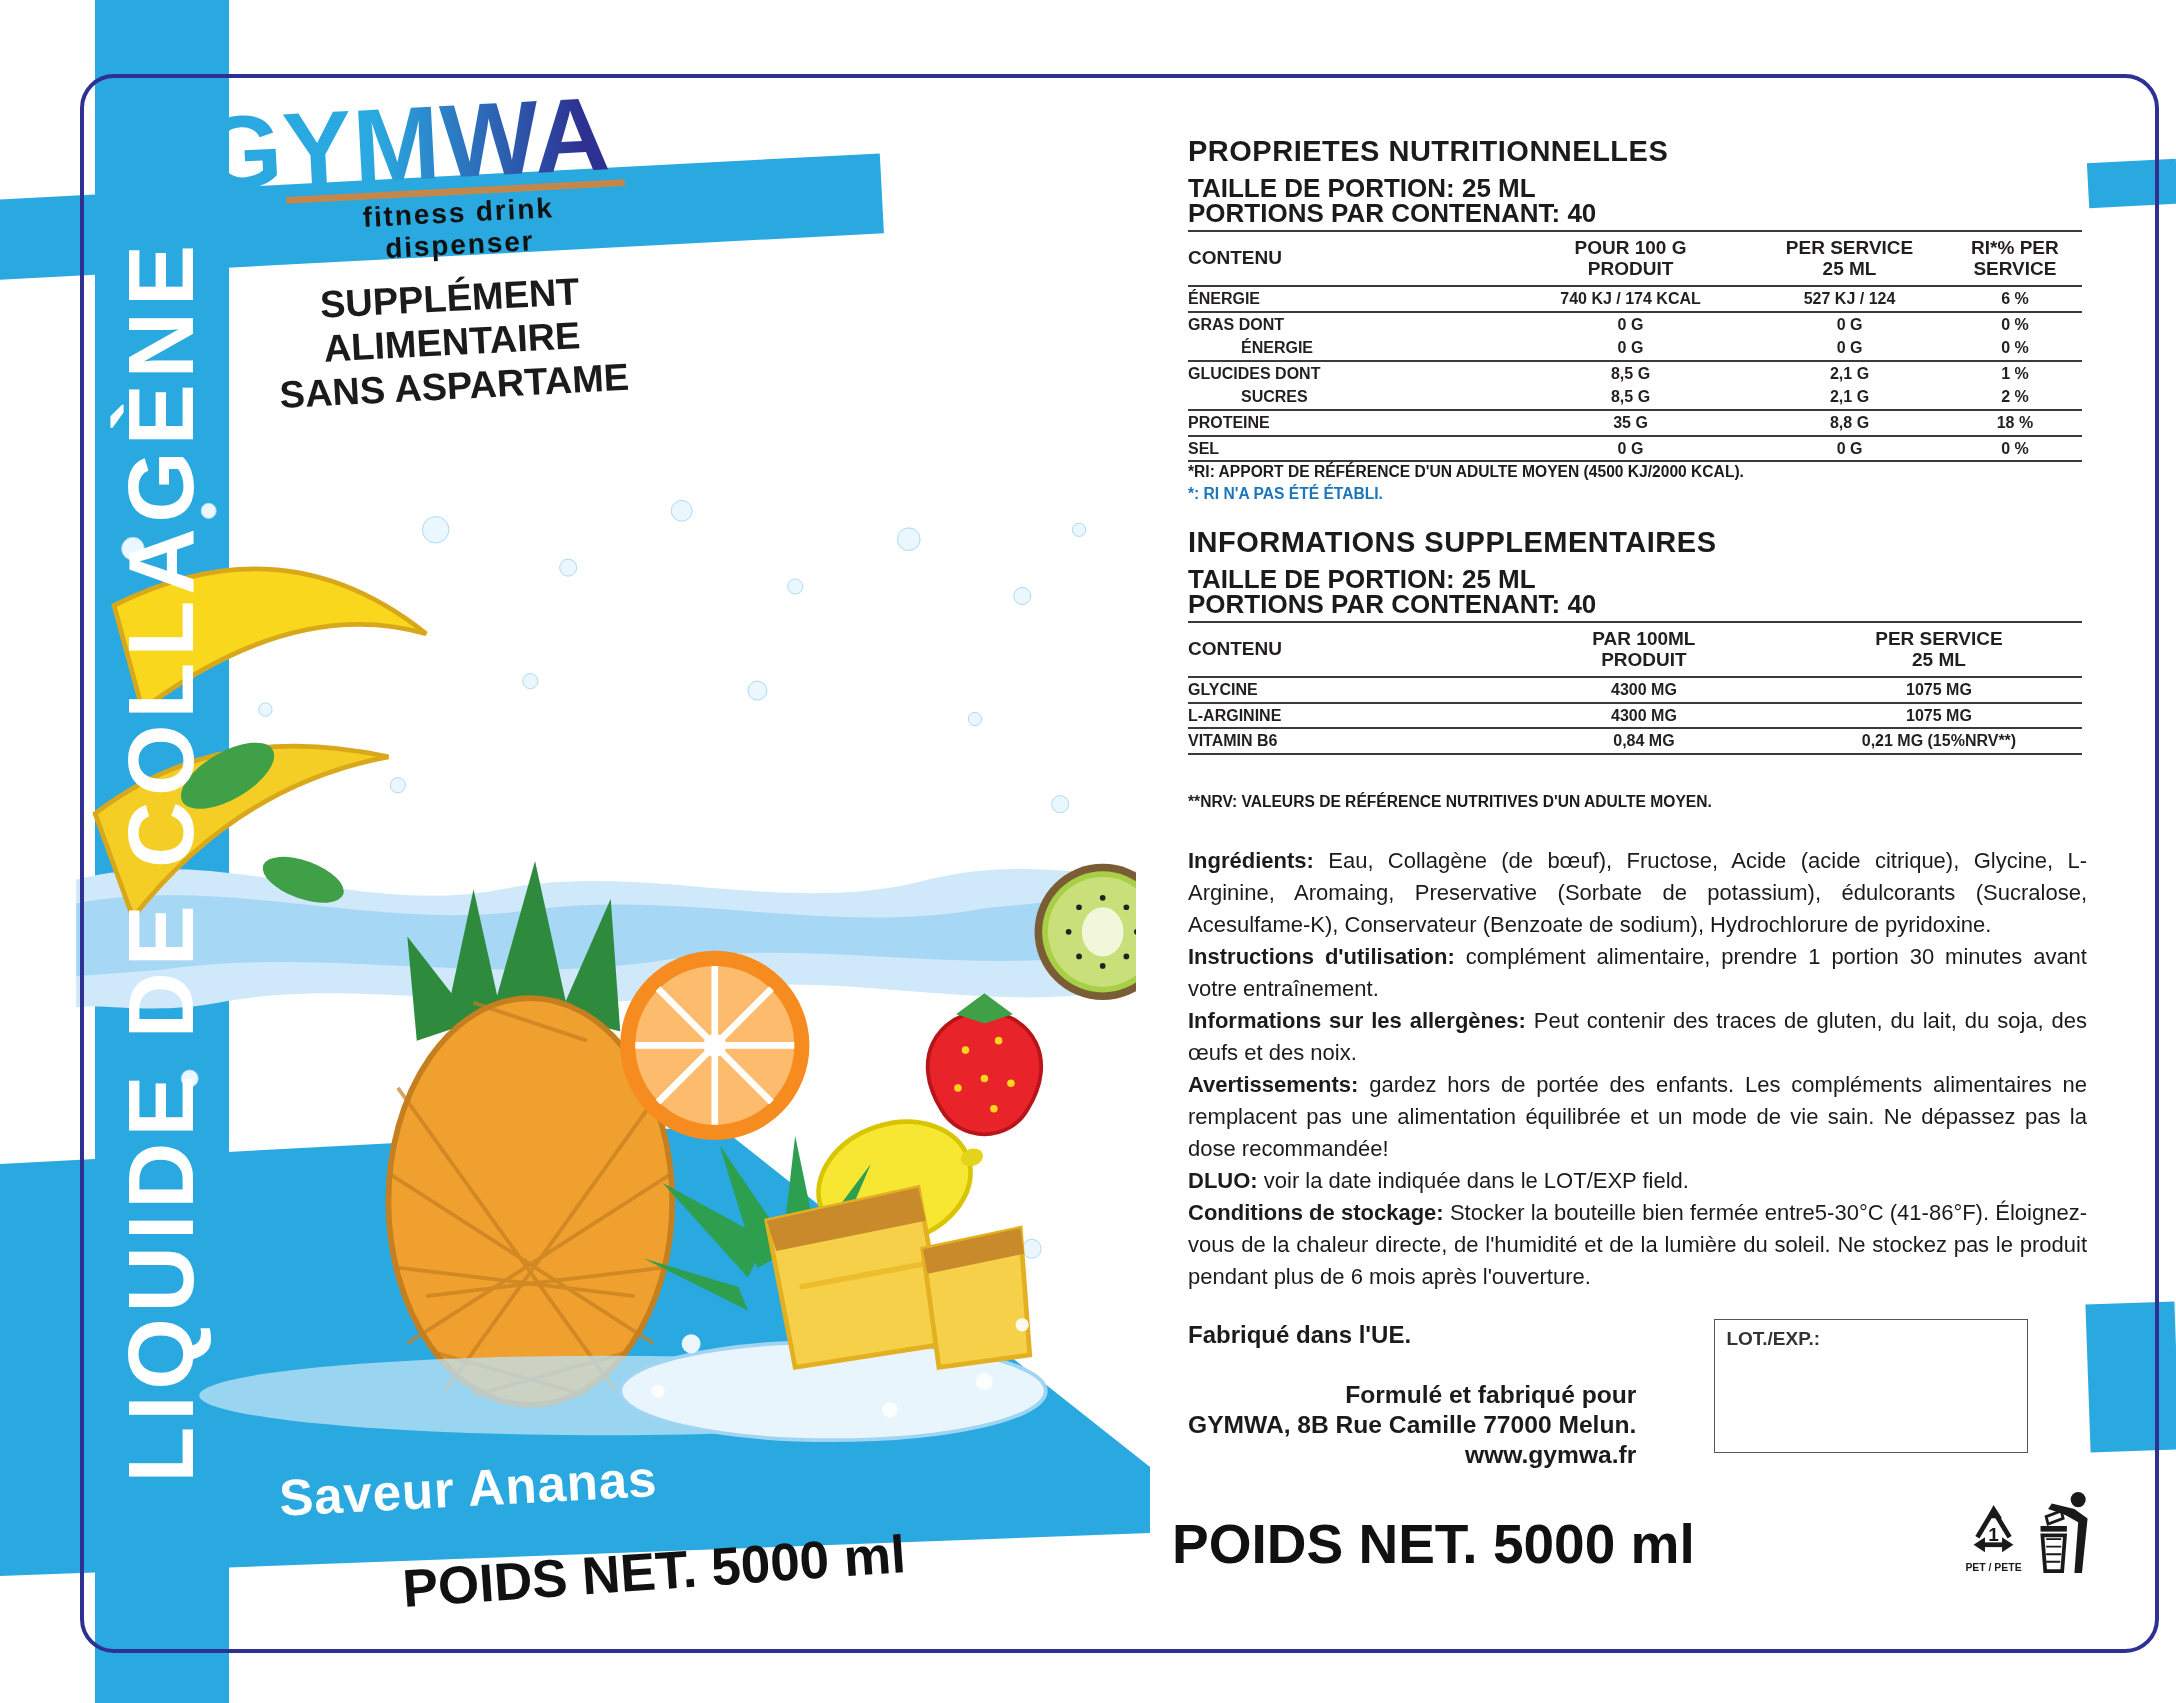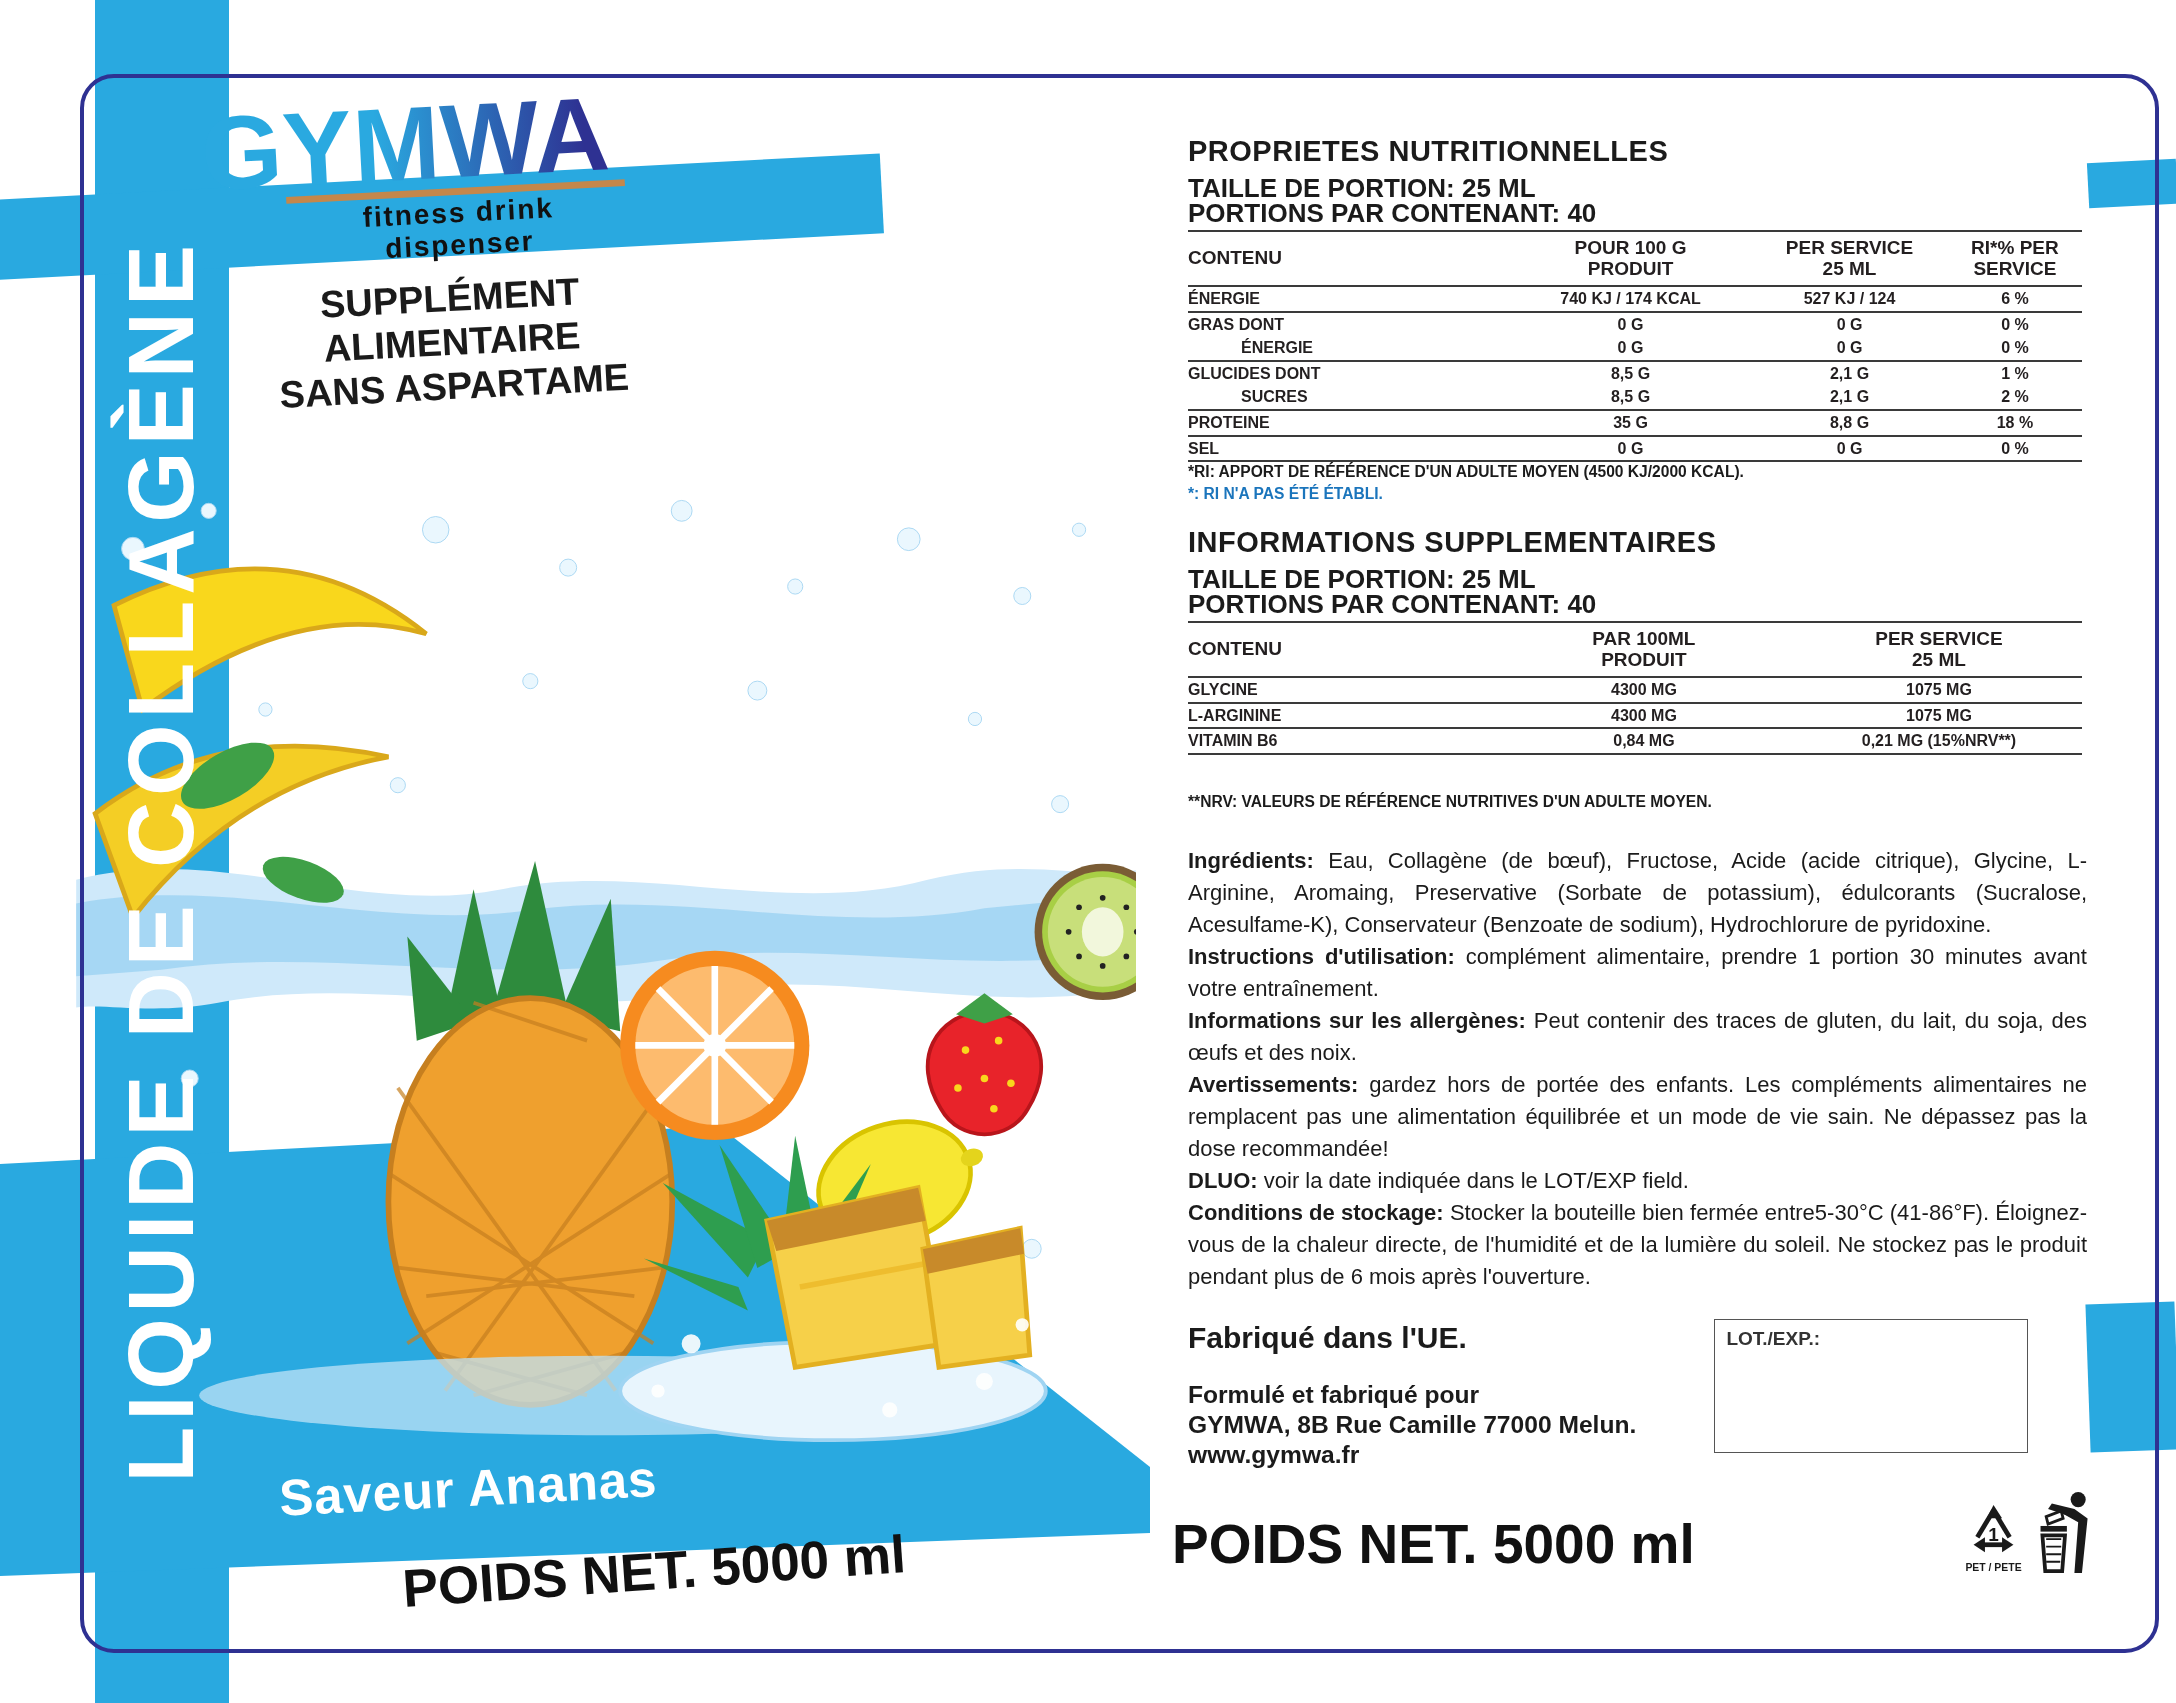--- a/index.html
+++ b/index.html
@@ -61,22 +61,22 @@
   table.nut th:first-child{text-align:left;}
   table.nut td:first-child{text-align:left;}
   table.nut th,table.nut td{text-align:center;}
   tr.sep td{border-bottom:2.8px double #3a3a3a;}
   td.indent{padding-left:53px !important;}
   .fnote{position:absolute;font-size:15.6px;font-weight:700;color:#1b1b1b;}
   .fnote-blue{color:#1b75bc;}
   .infoblock{position:absolute;left:0;width:899px;font-size:22px;line-height:32px;
              text-align:justify;color:#1b1b1b;}
   .infoblock .lead{font-weight:700;}
-  .madein{position:absolute;font-size:30px;font-weight:700;color:#1b1b1b;}
-  .addr{position:absolute;font-size:24.6px;font-weight:600;line-height:30px;color:#1b1b1b;}
+  .madein{position:absolute;font-size:24px;font-weight:700;color:#1b1b1b;}
+  .addr{position:absolute;font-size:24.6px;font-weight:600;line-height:30px;color:#1b1b1b;text-align:right;}
   .lotbox{position:absolute;left:526px;top:1319px;width:312px;height:132px;border:1.9px solid #555;}
   .lotbox span{display:block;padding:7.6px 0 0 11.4px;font-size:19px;font-weight:600;color:#333;}
   .icons{position:absolute;left:776px;top:1476px;width:132px;height:104px;display:flex;gap:9.5px;align-items:flex-end;}
 </style>
 </head>
 <body>
 
 <div class="label">
 
   <div class="vband"></div>

